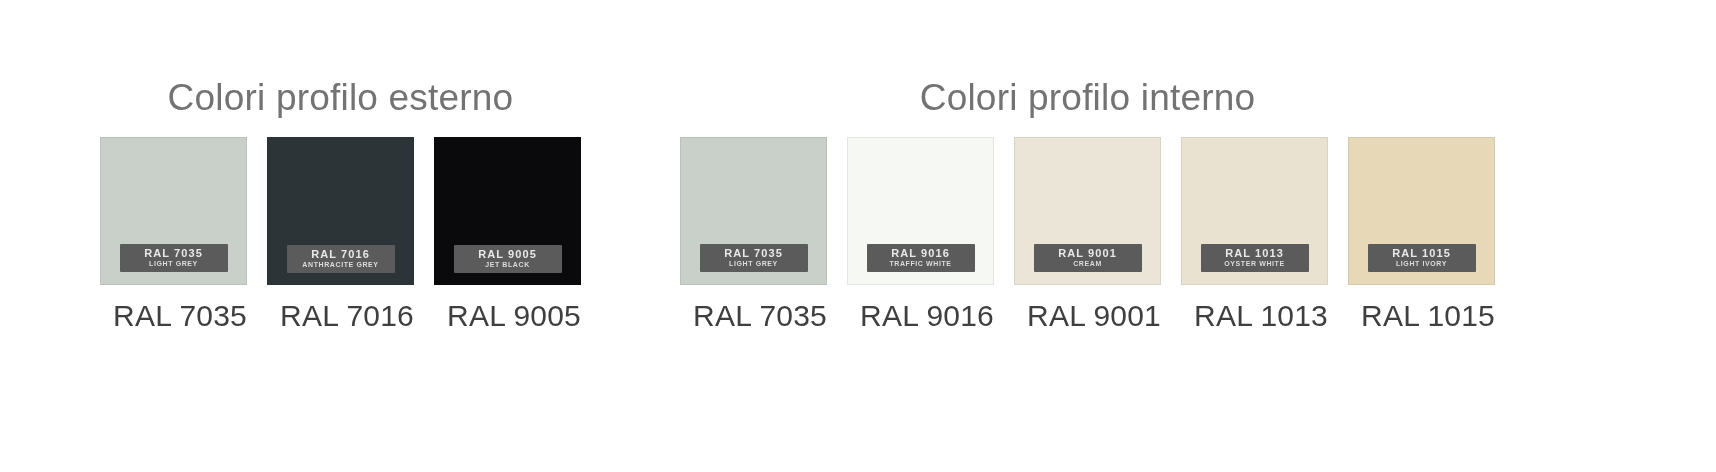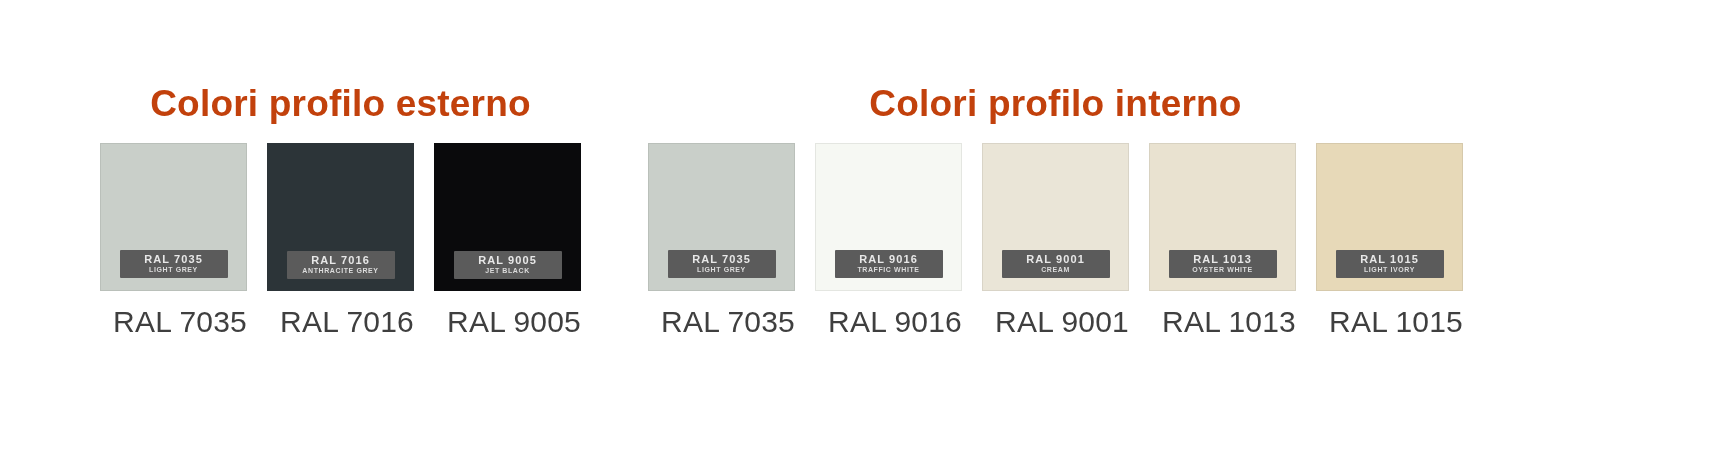--- a/index.html
+++ b/index.html
@@ -29,30 +29,30 @@
     height: 472px;
     display: flex;
     align-items: flex-start;
   }
 
   .group {
     position: absolute;
     top: 70px;
   }
   .group-exterior { left: 100px; }
-  .group-interior { left: 648px; }
+  .group-interior { left: 680px; }
 
   .group-title {
     font-size: 37px;
-    font-weight: 700;
-    color: #c2410c;
+    font-weight: 400;
+    color: #737373;
     letter-spacing: 0.2px;
     text-align: center;
     line-height: 1.1;
-    margin: 14px 0 18px 0;
+    margin: 8px 0 18px 0;
     white-space: nowrap;
   }
 
   .swatch-row {
     display: flex;
     align-items: flex-start;
   }
 
   .swatch-cell {
     display: flex;

